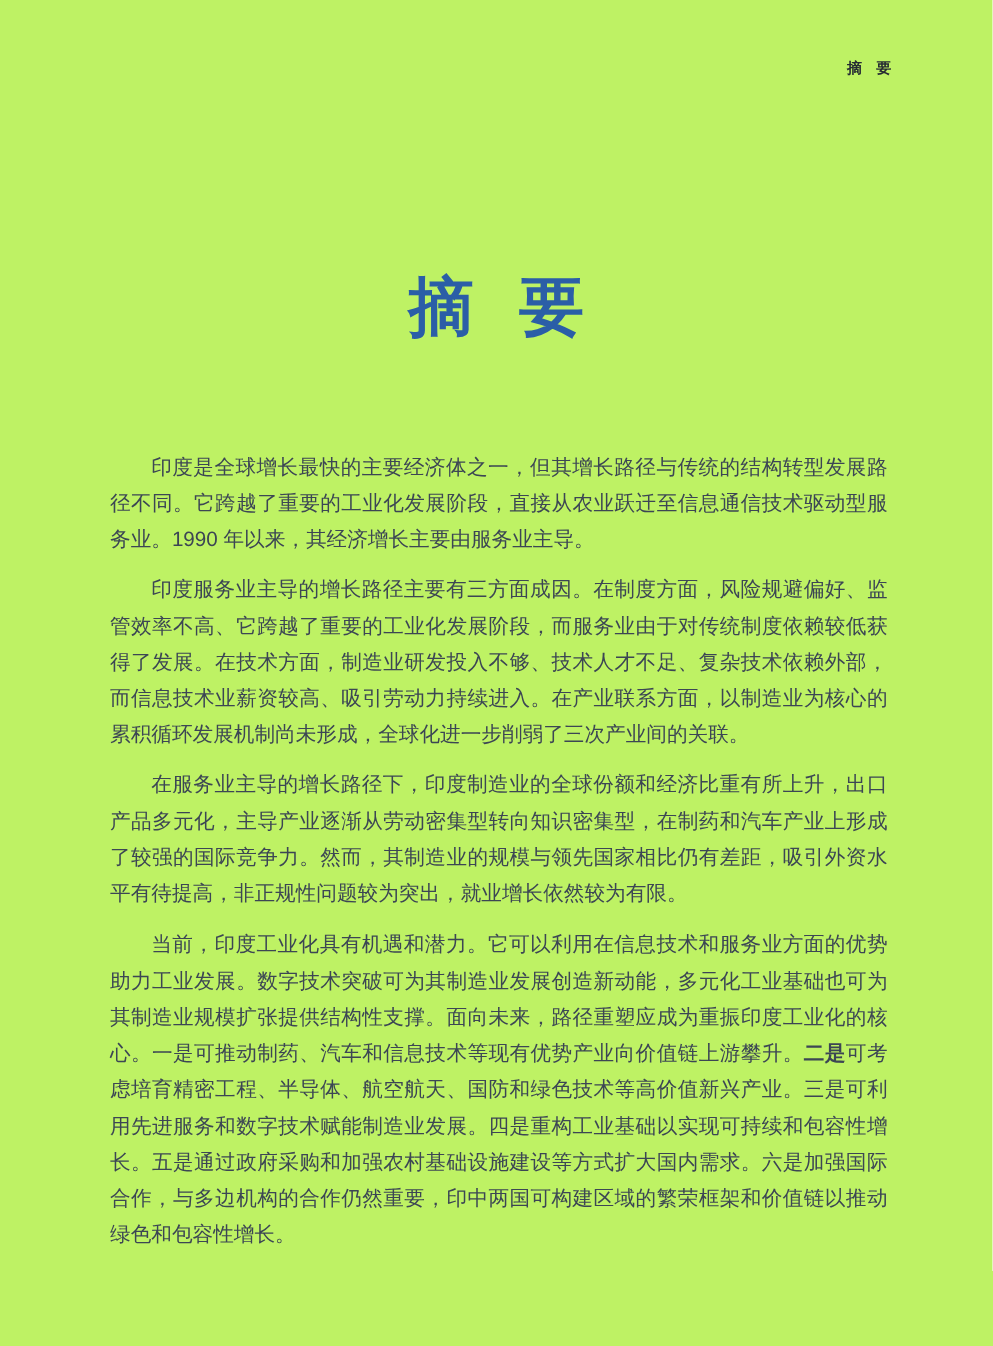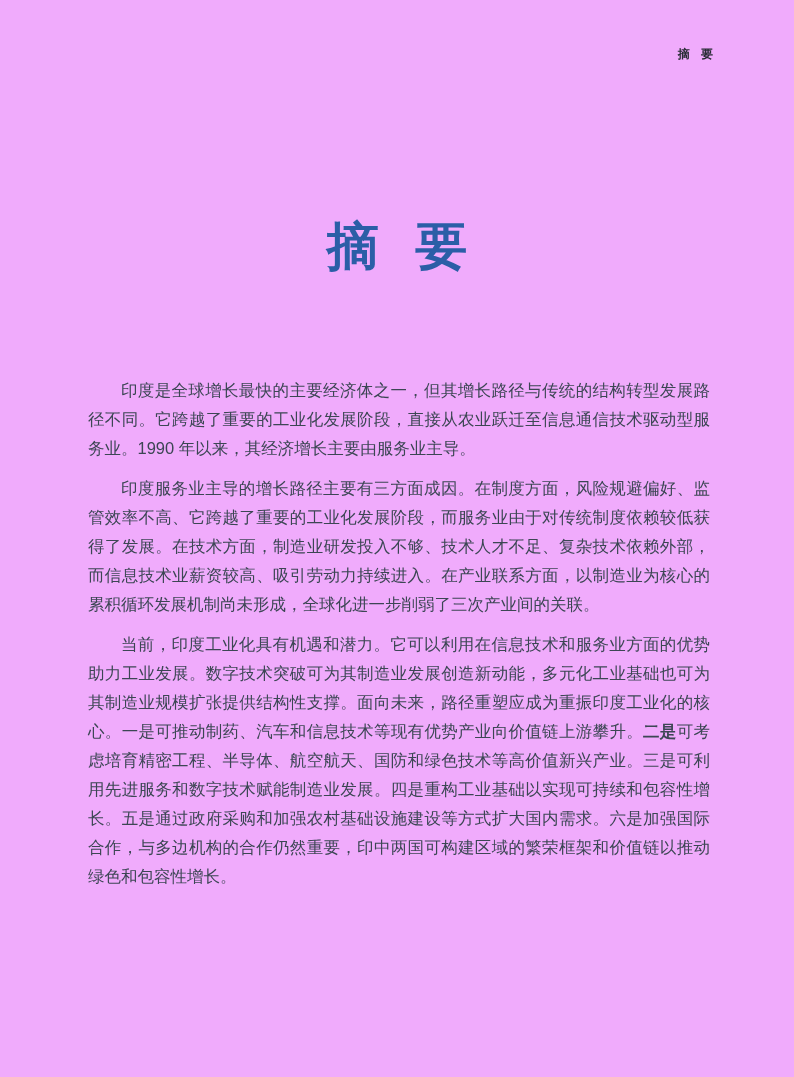--- a/index.html
+++ b/index.html
@@ -4,21 +4,21 @@
 <style>
   html, body {
     margin: 0;
     padding: 0;
     background: #ffffff;
   }
   .page {
     position: relative;
     width: 794px;
     height: 1077px;
-    background: #f0abfc;
+    background: #bef264;
     overflow: hidden;
     font-family: "Liberation Sans", "DejaVu Sans", sans-serif;
   }
   .running-header {
     position: absolute;
     top: 46px;
     right: 80px;
     font-size: 12px;
     font-weight: bold;
     word-spacing: 6px;
@@ -32,21 +32,21 @@
     right: 0;
     text-align: center;
     font-size: 52px;
     font-weight: bold;
     color: #2b5ea7;
     word-spacing: 22px;
     line-height: 1.15;
   }
   .content {
     position: absolute;
-    top: 376px;
+    top: 360px;
     left: 88px;
     width: 622px;
     color: #3c4654;
     font-size: 16.5px;
     line-height: 29px;
     text-align: justify;
   }
   .content p.para {
     margin: 0 0 11px 0;
     text-indent: 2em;
@@ -63,15 +63,16 @@
 <body>
 
 <div class="page">
   <div class="running-header">摘 要</div>
 
   <h1 class="page-title">摘 要</h1>
 
   <div class="content">
       <p class="para"><span>印度是全球增长最快的主要经济体之一，但其增长路径与传统的结构转型发展路径不同。它跨越了重要的工业化发展阶段，直接从农业跃迁至信息通信技术驱动型服务业。1990 年以来，其经济增长主要由服务业主导。</span></p>
       <p class="para"><span>印度服务业主导的增长路径主要有三方面成因。在制度方面，风险规避偏好、监管效率不高、它跨越了重要的工业化发展阶段，而服务业由于对传统制度依赖较低获得了发展。在技术方面，制造业研发投入不够、技术人才不足、复杂技术依赖外部，而信息技术业薪资较高、吸引劳动力持续进入。在产业联系方面，以制造业为核心的累积循环发展机制尚未形成，全球化进一步削弱了三次产业间的关联。</span></p>
+      <p class="para"><span>在服务业主导的增长路径下，印度制造业的全球份额和经济比重有所上升，出口产品多元化，主导产业逐渐从劳动密集型转向知识密集型，在制药和汽车产业上形成了较强的国际竞争力。然而，其制造业的规模与领先国家相比仍有差距，吸引外资水平有待提高，非正规性问题较为突出，就业增长依然较为有限。</span></p>
       <p class="para"><span>当前，印度工业化具有机遇和潜力。它可以利用在信息技术和服务业方面的优势助力工业发展。数字技术突破可为其制造业发展创造新动能，多元化工业基础也可为其制造业规模扩张提供结构性支撑。面向未来，路径重塑应成为重振印度工业化的核心。一是可推动制药、汽车和信息技术等现有优势产业向价值链上游攀升。</span><span class="bold">二是</span><span>可考虑培育精密工程、半导体、航空航天、国防和绿色技术等高价值新兴产业。三是可利用先进服务和数字技术赋能制造业发展。四是重构工业基础以实现可持续和包容性增长。五是通过政府采购和加强农村基础设施建设等方式扩大国内需求。六是加强国际合作，与多边机构的合作仍然重要，印中两国可构建区域的繁荣框架和价值链以推动绿色和包容性增长。</span></p>
     </div>
 </div>
 
 </body></html>

